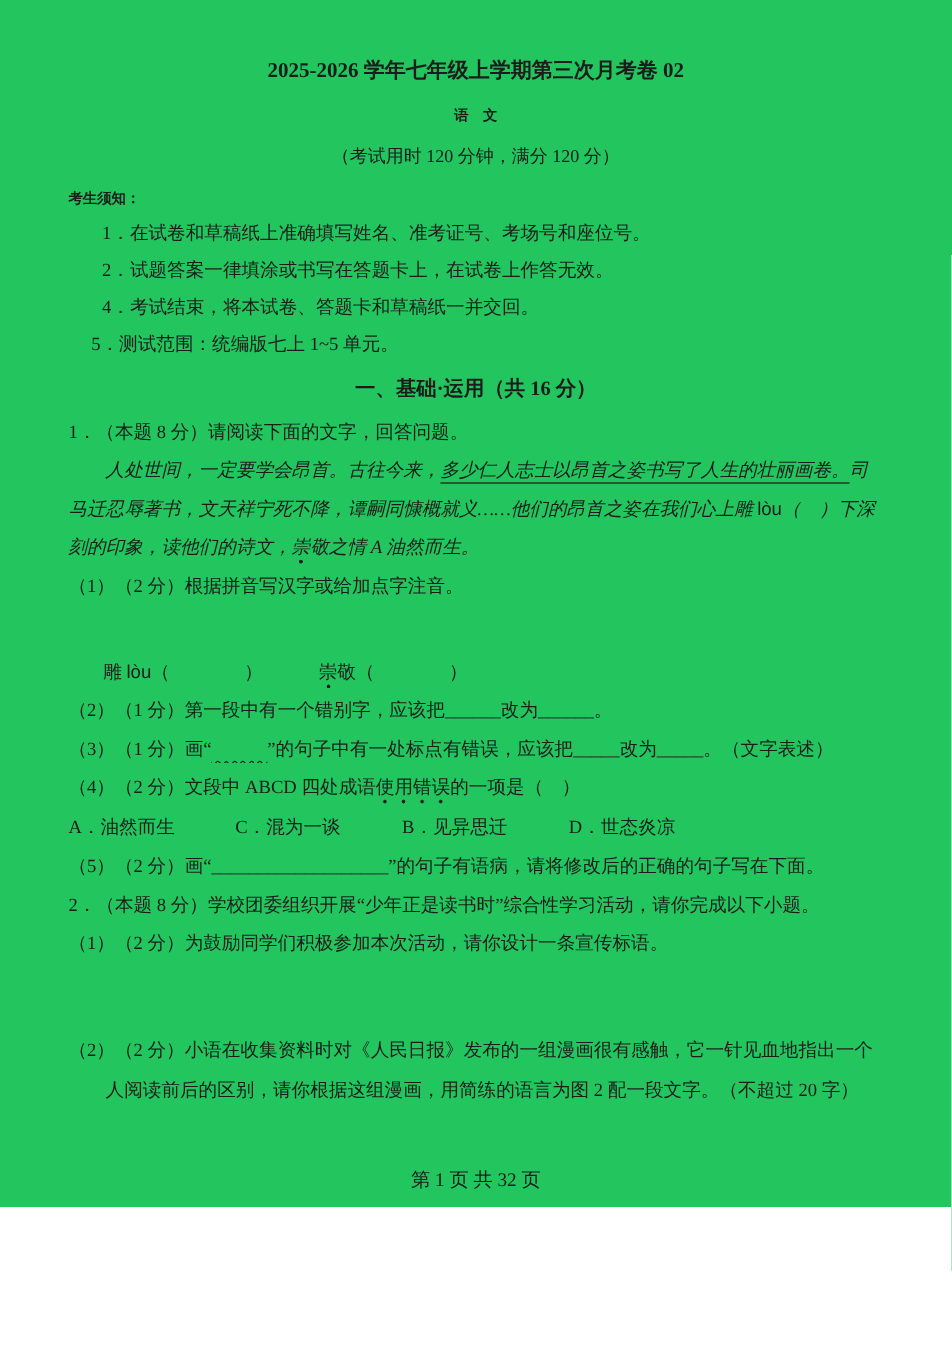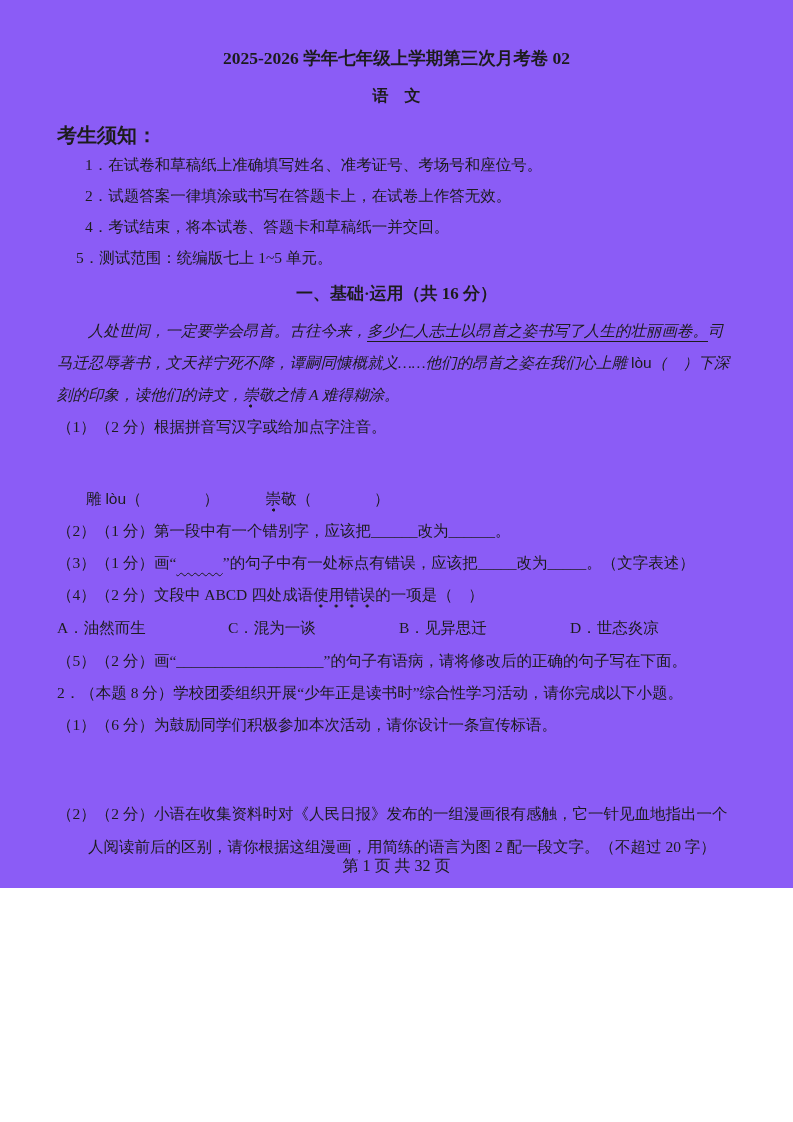--- a/index.html
+++ b/index.html
@@ -1,74 +1,76 @@
 <!DOCTYPE html>
 <html><head>
 <meta charset="utf-8">
 <style>
   html,body { margin:0; padding:0; background:#ffffff; }
   .page {
     position:relative;
-    width:793px; height:888px;
-    background:#8b5cf6;
+    width:793px; height:1006px;
+    background:#22c55e;
     box-sizing:border-box;
     padding:46px 57px 0 57px;
     font-family:"Liberation Serif","DejaVu Serif",serif;
     color:#1c1c1c;
     font-size:15.5px;
     overflow:hidden;
   }
   .title   { text-align:center; font-weight:bold; font-size:17.5px; line-height:24px; margin:0 0 13px 0; }
-  .subject { text-align:center; font-weight:bold; font-size:16px; line-height:26px; margin:0 0 12px 0; }
+  .subject { text-align:center; font-weight:bold; font-size:12px; line-height:26px; margin:0 0 12px 0; }
   .exam-info { text-align:center; font-size:15px; line-height:20px; margin:0 0 10px 0; }
-  .notice-heading { font-weight:bold; font-size:20px; line-height:28px; }
+  .notice-heading { font-weight:bold; font-size:12px; line-height:28px; }
   .notice-item { padding-left:28px; line-height:31px; }
   .notice-item-5 { padding-left:19px; }
   .section-heading { text-align:center; font-weight:bold; font-size:17px; line-height:34px; margin:4px; }
   .line { line-height:32px; }
   .passage { margin:0; text-indent:2em; line-height:32px; font-style:italic; }
   .u { text-decoration:underline; text-underline-offset:5px; text-decoration-thickness:1px; text-decoration-skip-ink:none; }
   .wavy { text-decoration:underline; text-decoration-style:wavy; text-underline-offset:4px; text-decoration-thickness:1px; text-decoration-skip-ink:none; }
   .latin { font-family:"Liberation Sans","DejaVu Sans",sans-serif; font-style:normal; }
   .emph-dots {
     background-image:radial-gradient(circle, #1c1c1c 1.3px, rgba(0,0,0,0) 1.8px);
     background-size:1em 4px;
     background-repeat:repeat-x;
     background-position:0 100%;
     padding-bottom:5px;
   }
   .answer-line { padding-left:29px; line-height:32px;margin-top:40px; }
-  .options { display:flex; line-height:34px;gap:32px; }
+  .options { display:flex; line-height:34px; }
   .option { width:139px; }
   .option:last-child { width:auto; }
   .hang { padding-left:31px; text-indent:-31px; line-height:33px; }
   .answer-space { height:56px; }
   .footer {
     position:absolute; left:0; bottom:12px; width:100%;
     text-align:center; font-size:16px; line-height:20px;
   }
 </style>
 </head>
 <body>
 
 <div class="page">
 
   <h1 class="title">2025-2026 学年七年级上学期第三次月考卷 02</h1>
   <h2 class="subject">语　文</h2>
+  <div class="exam-info">（考试用时 120 分钟，满分 120 分）</div>
 
   <div class="notice-heading">考生须知：</div>
   <div class="notice-item">1．在试卷和草稿纸上准确填写姓名、准考证号、考场号和座位号。</div>
   <div class="notice-item">2．试题答案一律填涂或书写在答题卡上，在试卷上作答无效。</div>
   <div class="notice-item">4．考试结束，将本试卷、答题卡和草稿纸一并交回。</div>
   <div class="notice-item notice-item-5">5．测试范围：统编版七上 1~5 单元。</div>
 
   <h3 class="section-heading">一、基础·运用（共 16 分）</h3>
 
+  <div class="line">1．（本题 8 分）请阅读下面的文字，回答问题。</div>
 
-  <p class="passage"><span>人处世间，一定要学会昂首。古往今来，</span><span class="u">多少仁人志士以昂首之姿书写了人生的壮丽画卷。</span><span>司马迁忍辱著书，文天祥宁死不降，谭嗣同慷概就义……他们的昂首之姿在我们心上雕 </span><span class="latin">lòu</span><span>（　）下深刻的印象，读他们的诗文，</span><span class="emph-dots">崇</span><span>敬之情 A 难得糊涂。</span></p>
+  <p class="passage"><span>人处世间，一定要学会昂首。古往今来，</span><span class="u">多少仁人志士以昂首之姿书写了人生的壮丽画卷。</span><span>司马迁忍辱著书，文天祥宁死不降，谭嗣同慷概就义……他们的昂首之姿在我们心上雕 </span><span class="latin">lòu</span><span>（　）下深刻的印象，读他们的诗文，</span><span class="emph-dots">崇</span><span>敬之情 A 油然而生。</span></p>
 
 
   <div class="line">（1）（2 分）根据拼音写汉字或给加点字注音。</div>
 
   <div class="answer-line"><span>雕 </span><span class="latin">lòu</span><span>（　　　　）　　　</span><span class="emph-dots">崇</span><span>敬（　　　　）</span></div>
 
   <div class="line">（2）（1 分）第一段中有一个错别字，应该把______改为______。</div>
 
   <div class="line"><span>（3）（1 分）画“</span><span class="wavy">&nbsp;&nbsp;&nbsp;&nbsp;&nbsp;&nbsp;&nbsp;&nbsp;&nbsp;&nbsp;&nbsp;&nbsp;</span><span>”的句子中有一处标点有错误，应该把_____改为_____。（文字表述）</span></div>
 
@@ -78,21 +80,21 @@
     <span class="option">A．油然而生</span>
     <span class="option">C．混为一谈</span>
     <span class="option">B．见异思迁</span>
     <span class="option">D．世态炎凉</span>
   </div>
 
   <div class="line">（5）（2 分）画“___________________”的句子有语病，请将修改后的正确的句子写在下面。</div>
 
   <div class="line">2．（本题 8 分）学校团委组织开展“少年正是读书时”综合性学习活动，请你完成以下小题。</div>
 
-  <div class="line">（1）（6 分）为鼓励同学们积极参加本次活动，请你设计一条宣传标语。</div>
+  <div class="line">（1）（2 分）为鼓励同学们积极参加本次活动，请你设计一条宣传标语。</div>
 
   <div class="answer-space"></div>
 
   <div class="hang">（2）（2 分）小语在收集资料时对《人民日报》发布的一组漫画很有感触，它一针见血地指出一个人阅读前后的区别，请你根据这组漫画，用简练的语言为图 2 配一段文字。（不超过 20 字）</div>
 
   <div class="footer">第 1 页 共 32 页</div>
 
 </div>
 
 </body></html>

